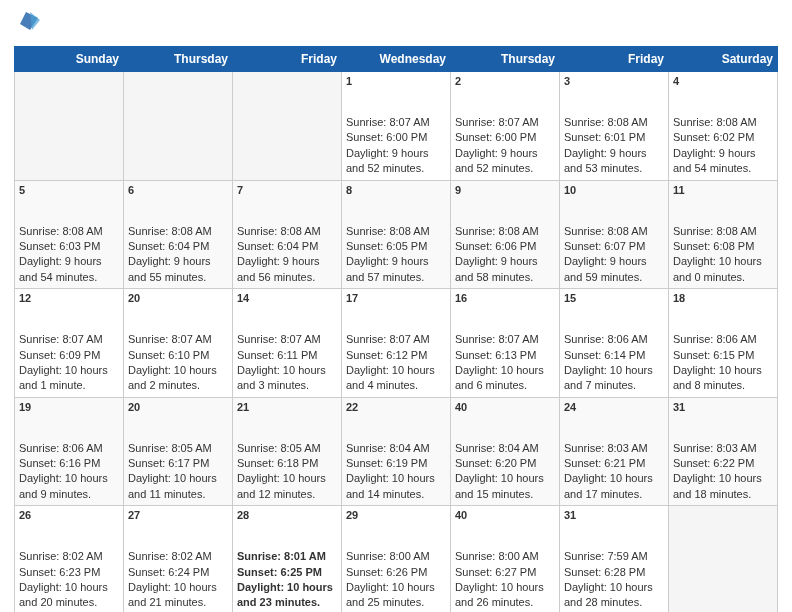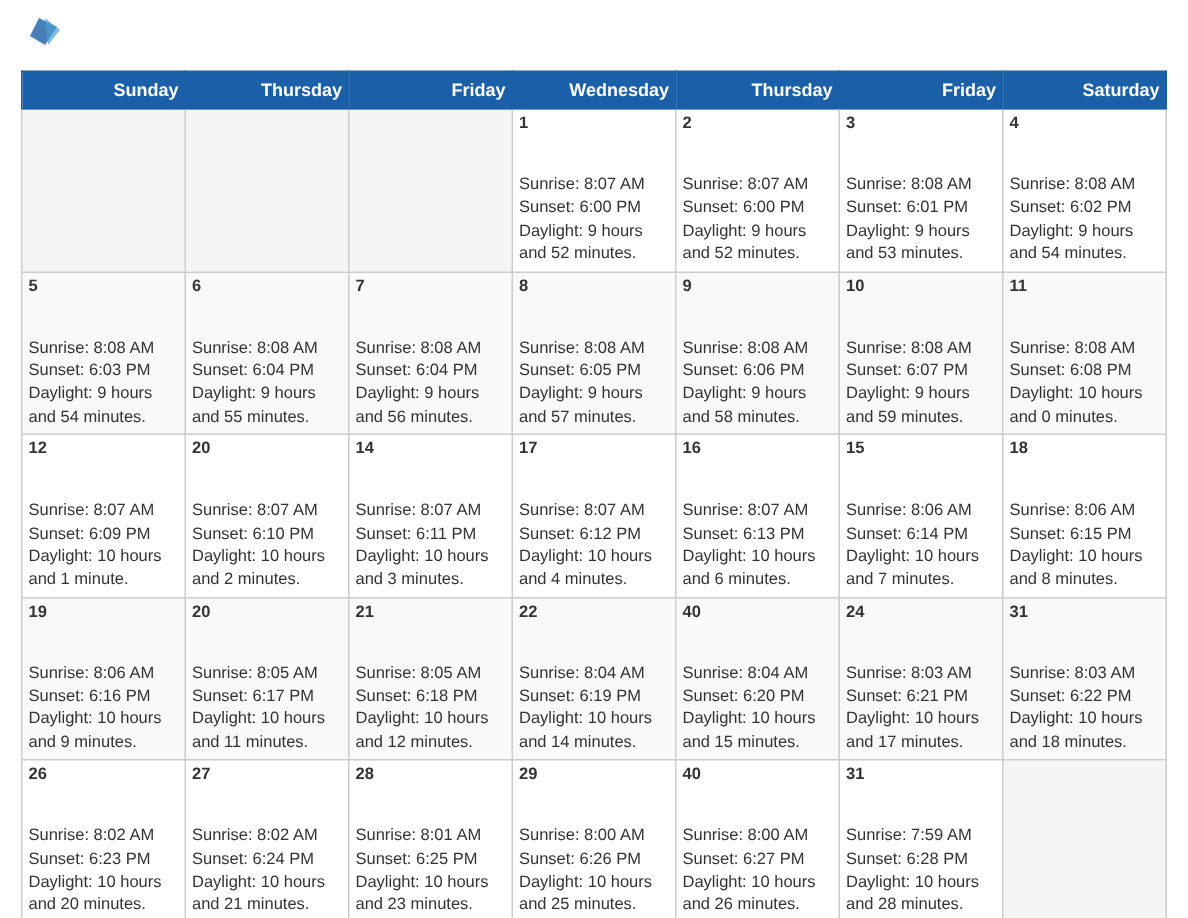--- a/index.html
+++ b/index.html
@@ -305,21 +305,21 @@
 Daylight: 10 hours and 20 minutes.</div>
           </td>
           <td>
             <span class="day-num">27</span>
             <div class="day-info" style="white-space: pre-line;">Sunrise: 8:02 AM
 Sunset: 6:24 PM
 Daylight: 10 hours and 21 minutes.</div>
           </td>
           <td>
             <span class="day-num">28</span>
-            <div class="day-info" style="white-space: pre-line;">Sunrise: 8:01 AM
+            <div class="day-info" style="white-space: pre-line; font-weight: bold;">Sunrise: 8:01 AM
 Sunset: 6:25 PM
 Daylight: 10 hours and 23 minutes.</div>
           </td>
           <td>
             <span class="day-num">29</span>
             <div class="day-info" style="white-space: pre-line;">Sunrise: 8:00 AM
 Sunset: 6:26 PM
 Daylight: 10 hours and 25 minutes.</div>
           </td>
           <td>

